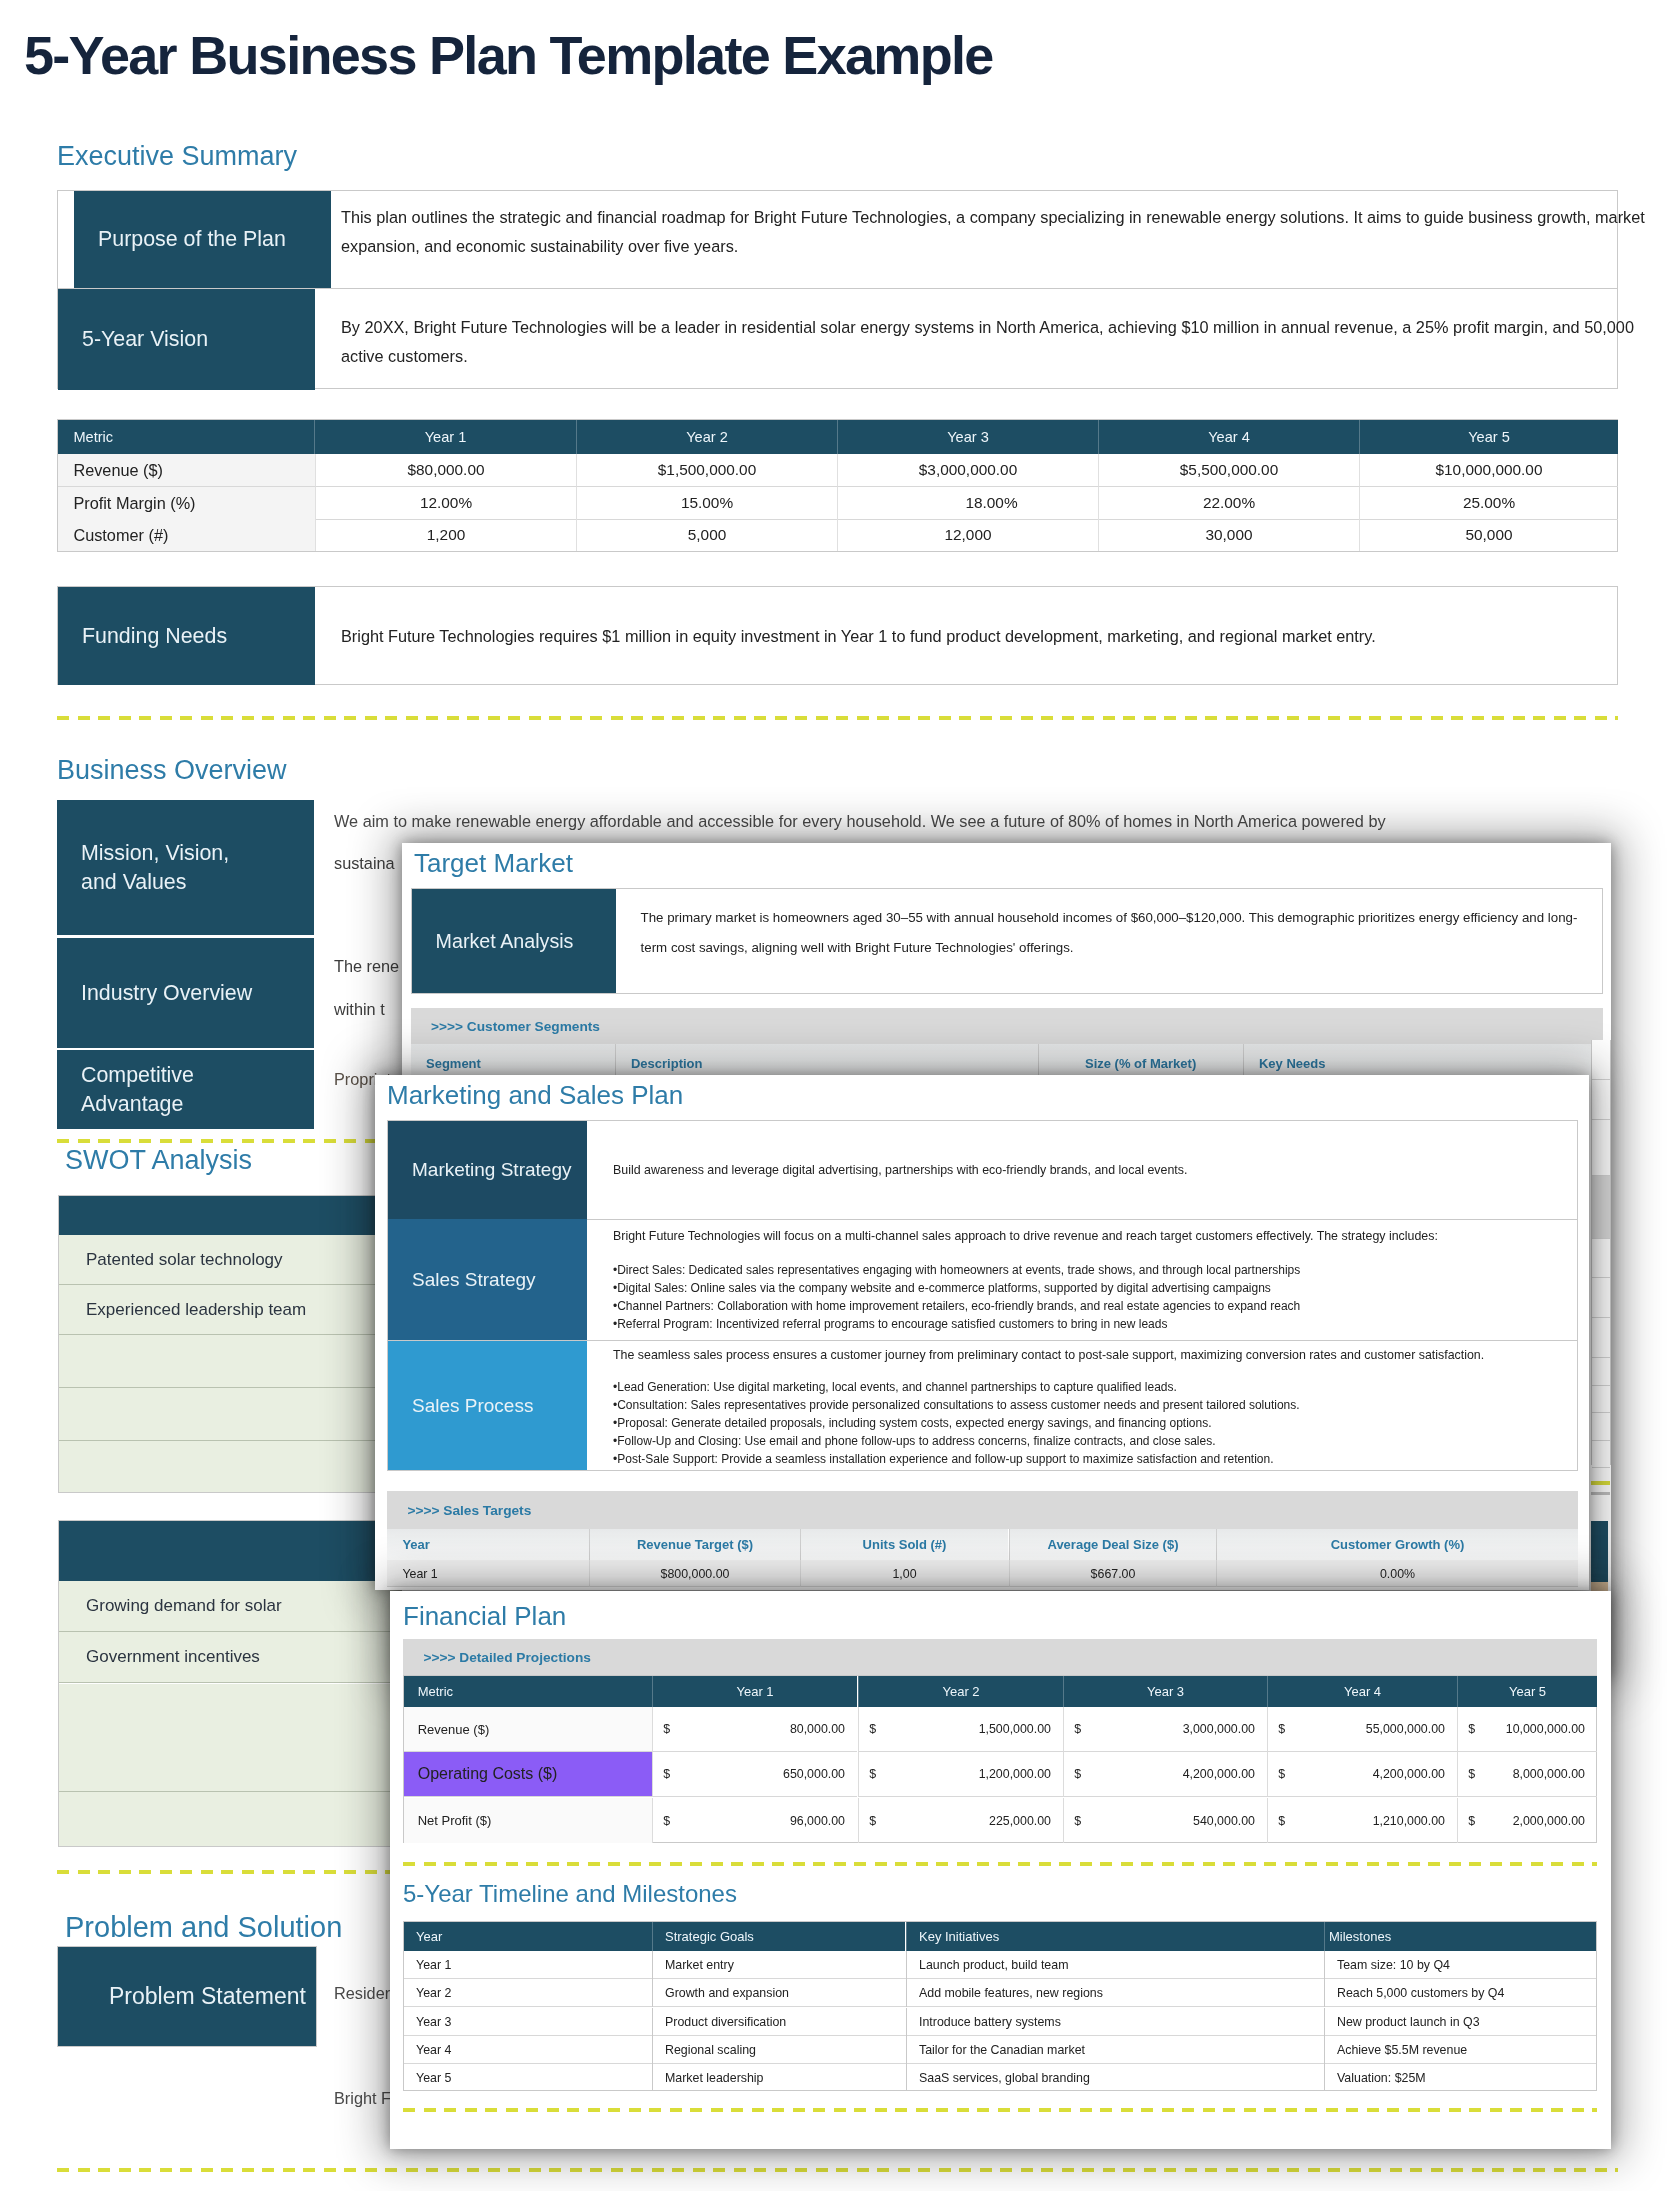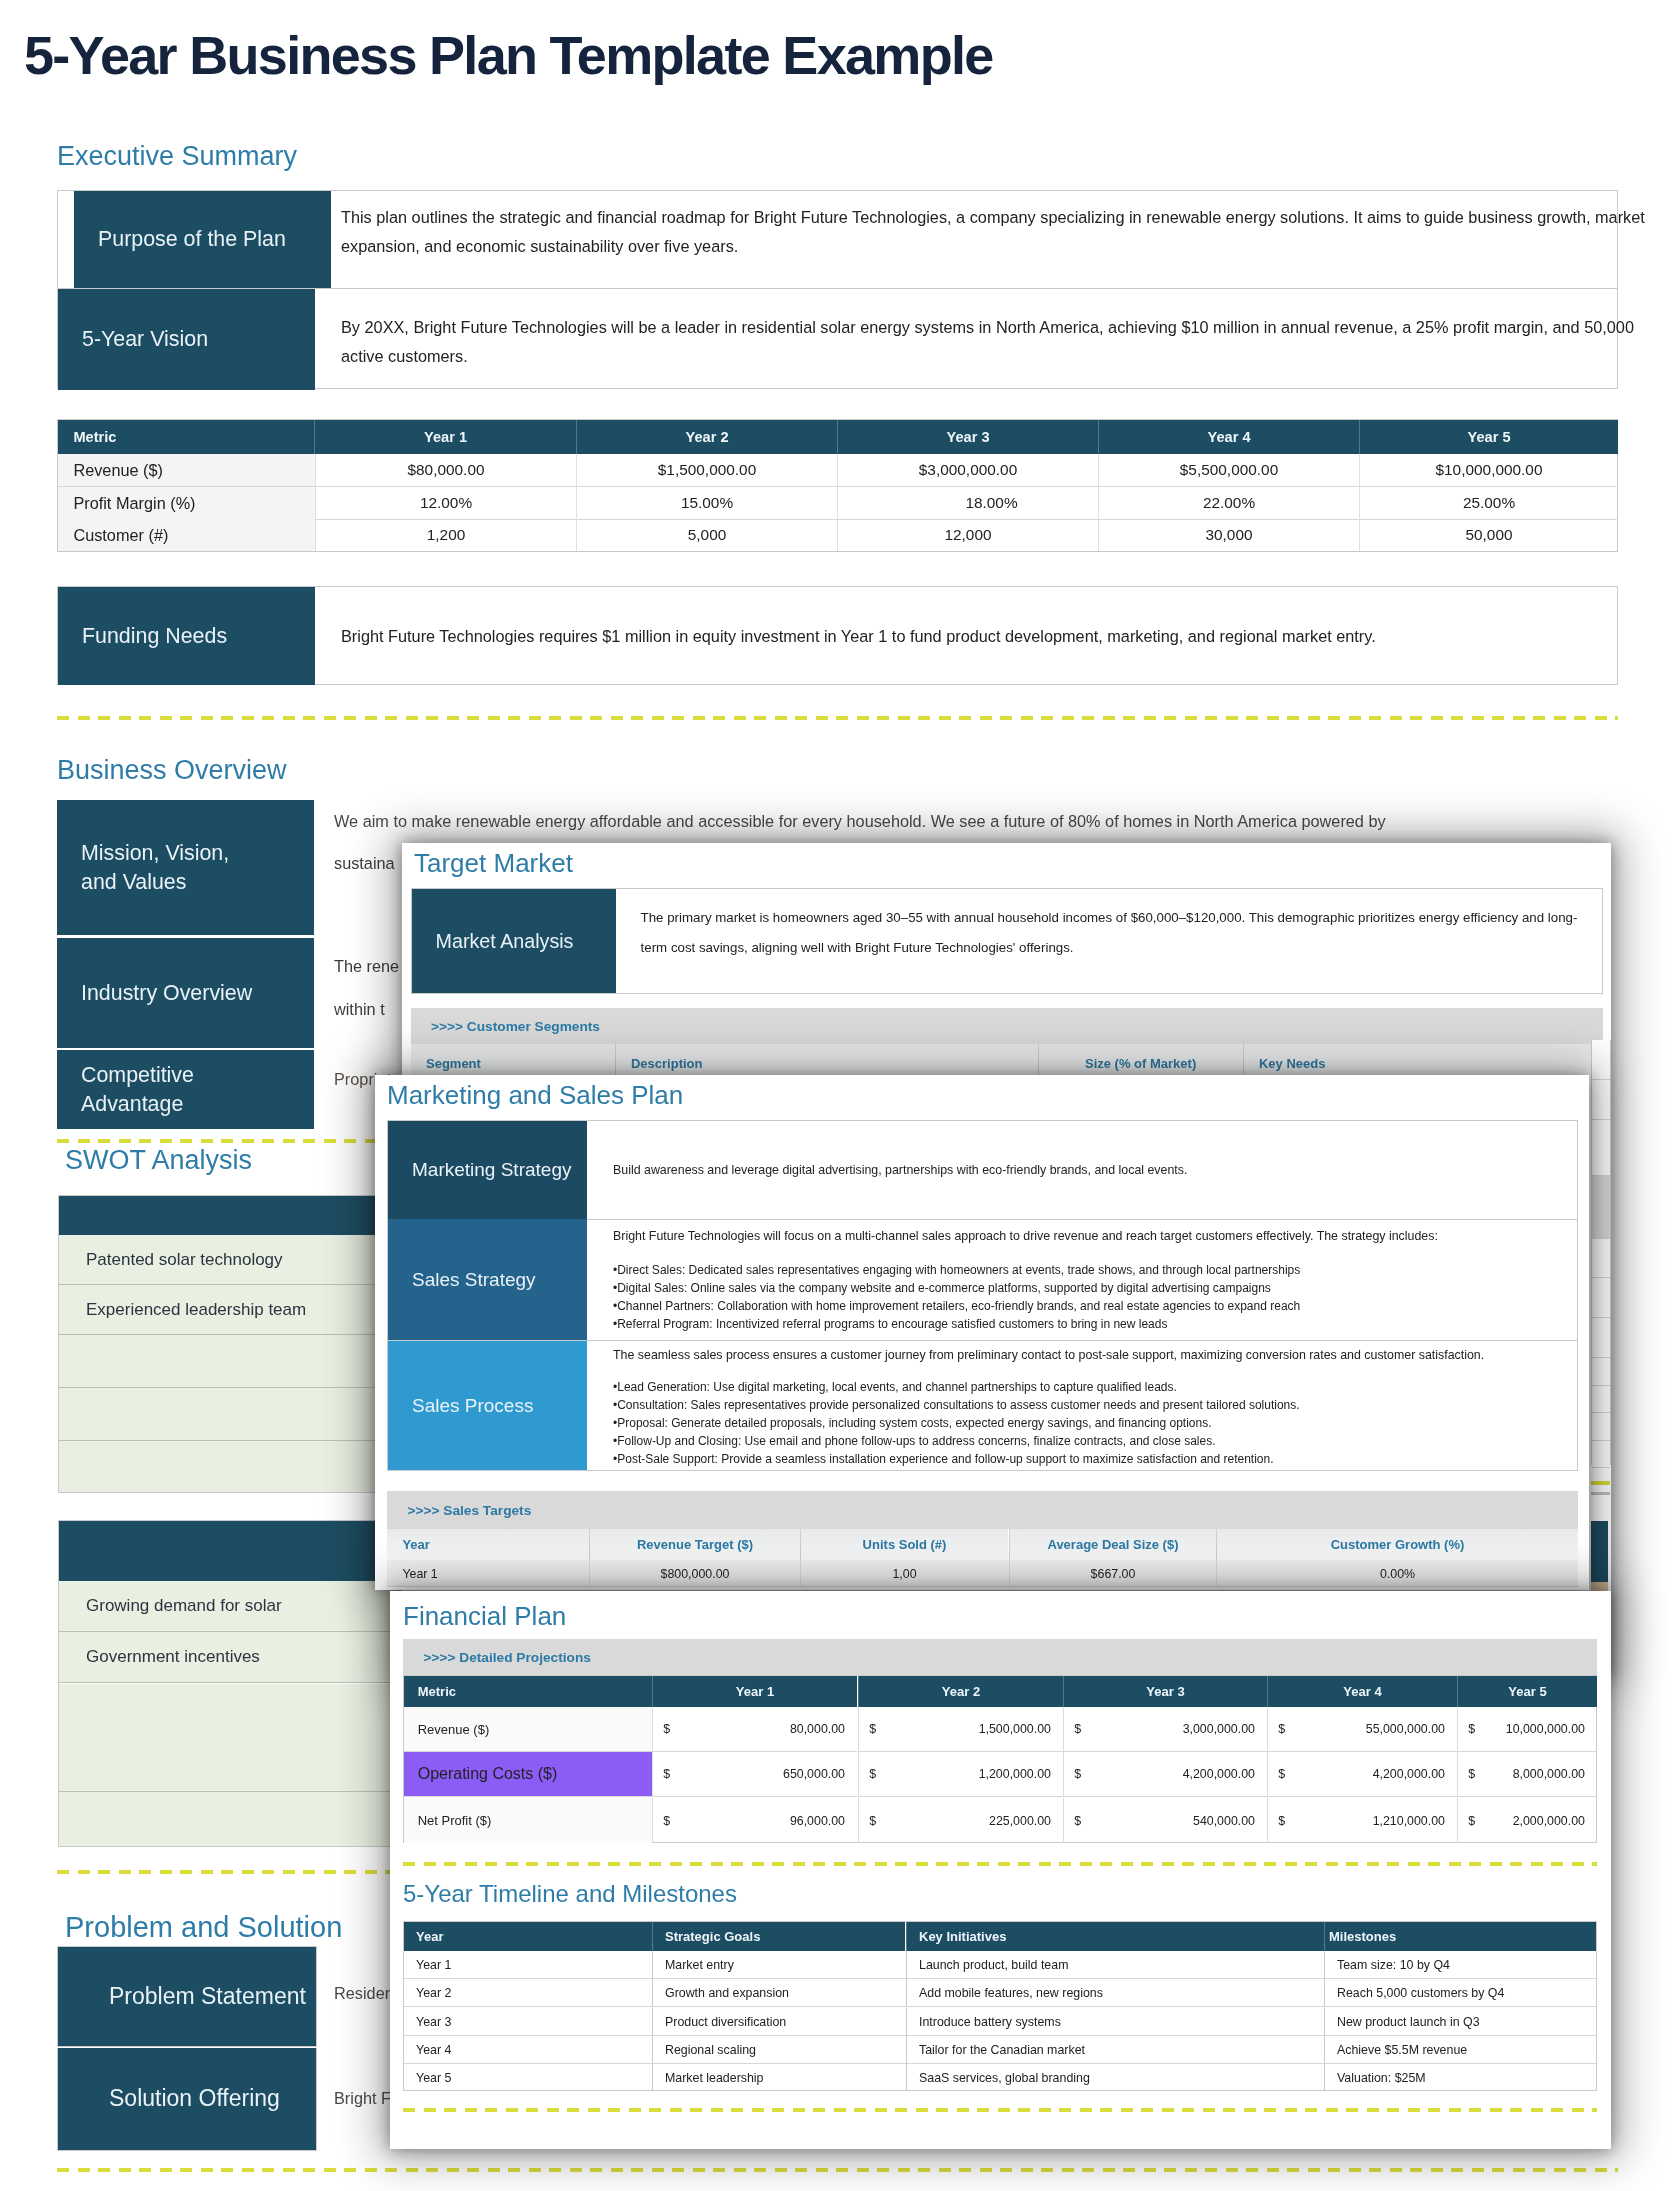--- a/index.html
+++ b/index.html
@@ -8,21 +8,21 @@
   .abs{position:absolute;box-sizing:border-box;}
   .nw{white-space:nowrap;}
   .doc-title{font-size:54px;font-weight:800;letter-spacing:-1.7px;color:#15243c;}
   .sec-h{font-size:27px;font-weight:400;color:#2e7ca8;}
   .panel-h{font-size:26px;font-weight:400;color:#2e7ca8;}
   .lblbox{background:#1d4d63;color:#e9f2f7;display:flex;align-items:center;padding-left:24px;
           font-size:21.4px;font-weight:300;line-height:1.35;}
   .cellbrd{border:0.9px solid #c9c9c9;}
   .band{background:#d9d9d9;color:#2b7aa5;font-weight:700;font-size:13.7px;display:flex;align-items:center;padding-left:20.5px;}
   .lighthead{background:linear-gradient(#e7e9ea,#f9fafa);color:#2b7aa5;font-weight:700;font-size:13px;display:flex;align-items:center;}
-  .thead-dark{background:#1d4d63;color:#eef6fb;font-weight:700;font-size:13px;display:flex;align-items:center;}
+  .thead-dark{background:#1d4d63;color:#eef6fb;font-weight:400;font-size:13px;display:flex;align-items:center;}
   .thead-dark.big{font-size:14.6px;}
   .dash{background:repeating-linear-gradient(90deg,#d9dd39 0 12px,rgba(0,0,0,0) 12px 20.5px);height:4.3px;}
   .body19{font-size:16.3px;line-height:1.75;color:#222;}
   .frag{font-size:16.3px;color:#3c3c3c;}
   .greenrow{background:#e9efe1;border-bottom:0.9px solid #b9c2b0;font-size:17px;color:#2b3440;display:flex;align-items:center;padding-left:27px;}
   .panel{background:#ffffff;box-shadow:0 0 13.7px rgba(0,0,0,.38),0 0 41px 10.3px rgba(20,20,20,.38);}
   .vcent{display:flex;align-items:center;}
   .cent{display:flex;align-items:center;justify-content:center;}
   .money{display:flex;align-items:center;justify-content:space-between;padding:0 12px 0 10.3px;font-size:12.4px;}
   .tl-cell{display:flex;align-items:center;padding-left:12px;font-size:12.4px;border-left:0.9px solid #c9c9c9;}
@@ -186,23 +186,20 @@
 
   <div class="abs dash" style="left:57px;top:1870px;width:342px;"></div>
 
   <div class="abs nw" style="left:65px;top:1911px;font-size:29px;font-weight:400;color:#2e7ca8;">Problem and Solution</div>
 
   <div class="abs lblbox" style="left:57px;top:1946px;width:260px;height:101px;padding-left:51px;font-size:23px;border:0.9px solid #c9c9c9;">
     <span>Problem Statement</span>
   </div>
   <div class="abs frag nw" style="left:334px;top:1984px;color:#4a4a4a;">Resider</div>
 
-  <div class="abs lblbox" style="left:57px;top:2048px;width:260px;height:103px;padding-left:51px;font-size:23px;border:0.9px solid #c9c9c9;border-top:none;">
-    <span>Solution Offering</span>
-  </div>
   <div class="abs frag nw" style="left:334px;top:2089px;color:#4a4a4a;">Bright F</div>
 
   <div class="abs dash" style="left:57px;top:2168px;width:1561px;"></div>
 
   <div class="abs panel" style="left:402px;top:843px;width:1209px;height:835px;z-index:10;">
     <div class="abs panel-h nw" style="left:12px;top:5.1px;">Target Market</div>
 
     <div class="abs cellbrd" style="left:8.6px;top:45px;width:1192px;height:106px;">
       <div class="abs lblbox" style="left:0;top:0;width:204px;height:104px;font-size:19.7px;">
         <span>Market Analysis</span>

